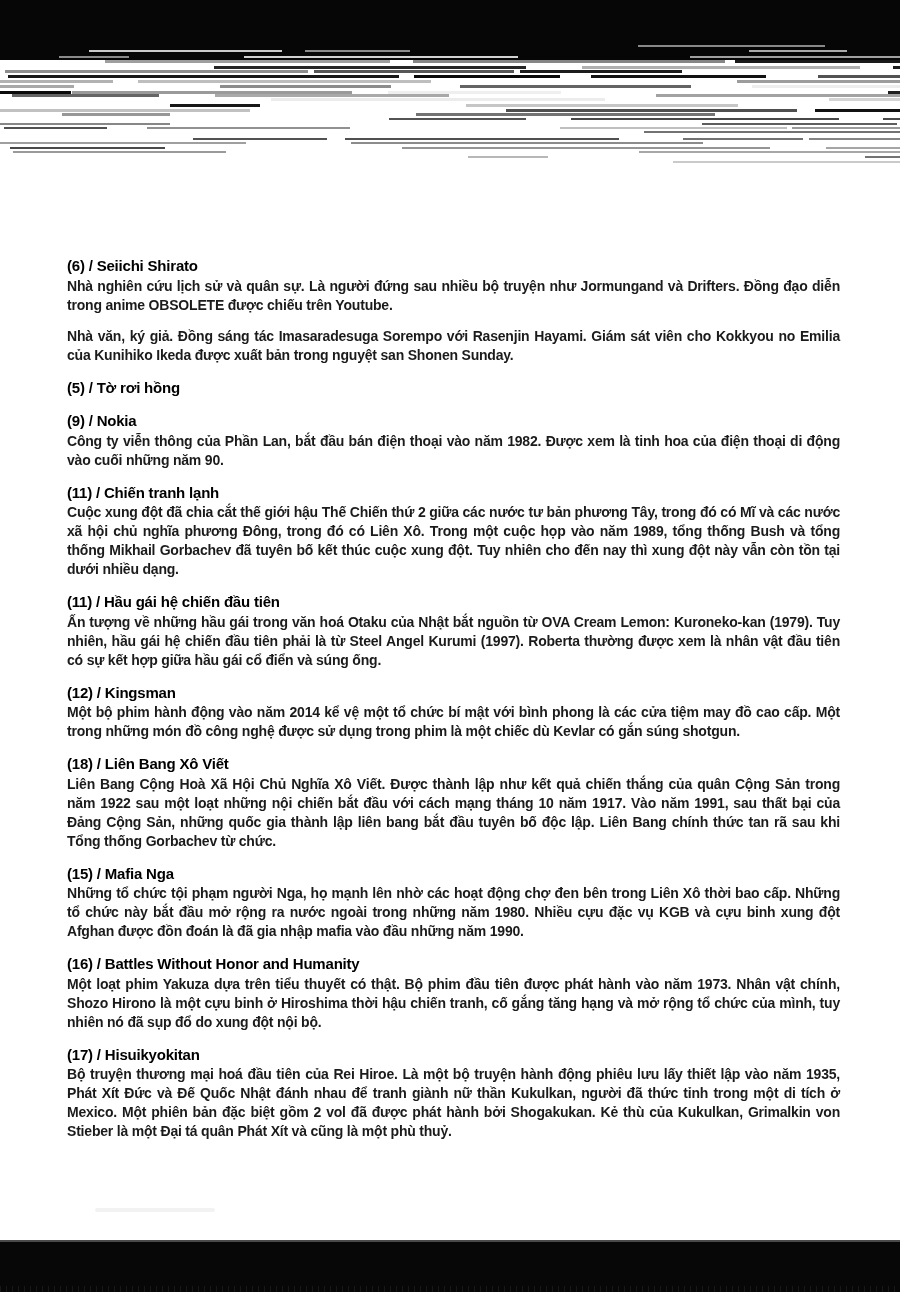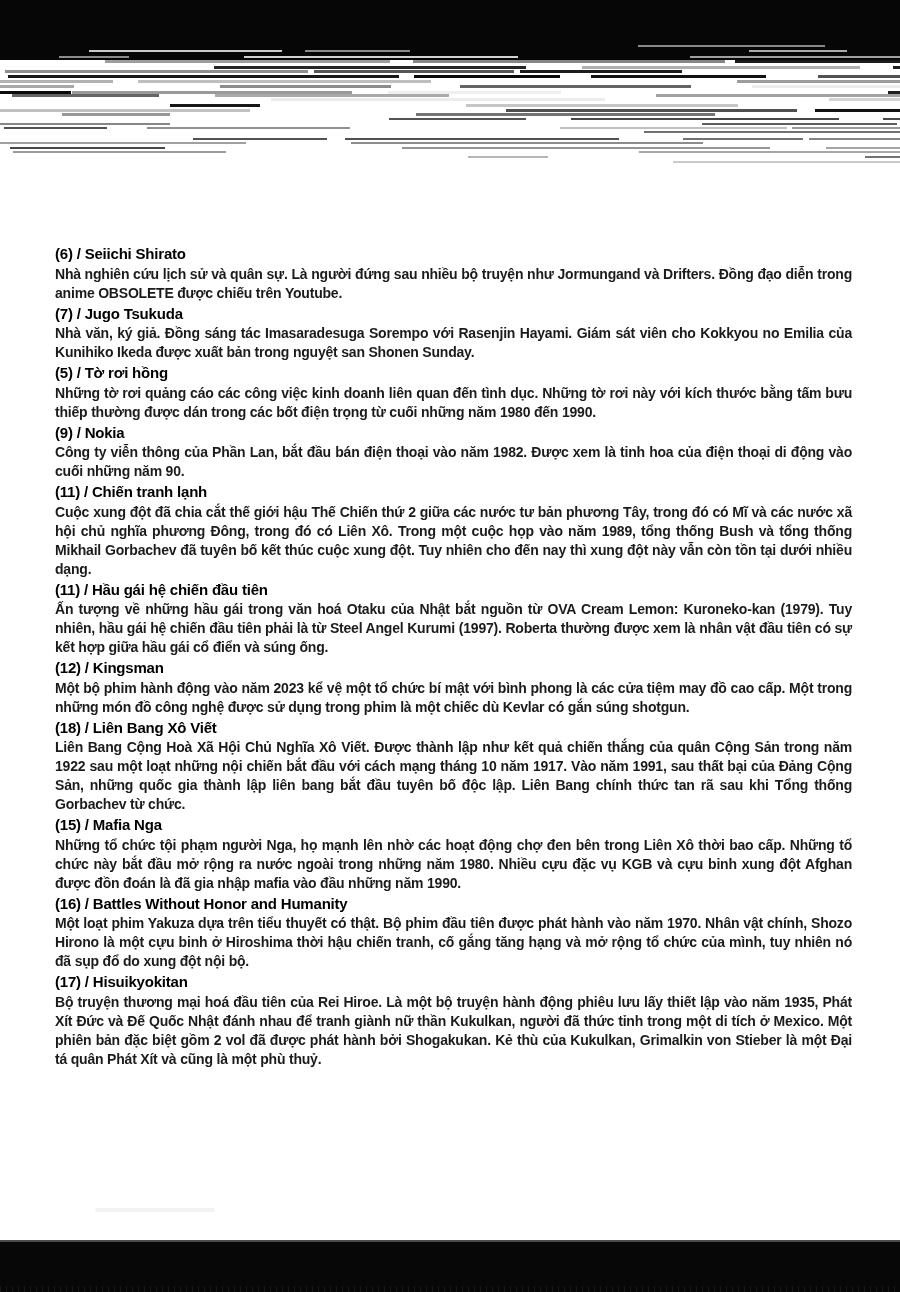--- a/index.html
+++ b/index.html
@@ -30,21 +30,21 @@
     overflow: hidden;
     z-index: 1;
   }
   .streak {
     position: absolute;
     pointer-events: none;
   }
   .content {
     padding: 78px 48px 0 55px;
   }
-  .entry { margin: 0; }
+  .entry { margin: 12px; }
   .entry-heading {
     margin: 0;
     font-size: 15px;
     line-height: 21.5px;
     font-weight: 700;
     letter-spacing: -0.2px;
     color: #000000;
   }
   .entry-body {
     margin: 0;
@@ -160,63 +160,61 @@
       <div class="streak" style="left: 865px; top: 96px; width: 212px; height: 2px; background: rgb(115, 115, 115);"></div>
       <div class="streak" style="left: 673px; top: 101px; width: 300px; height: 2px; background: rgb(202, 202, 202);"></div>
     </div>
   <main class="content">
   <section class="entry">
     <h2 class="entry-heading">(6) / Seiichi Shirato</h2>
     <p class="entry-body">Nhà nghiên cứu lịch sử và quân sự. Là người đứng sau nhiều bộ truyện như Jormungand và Drifters. Đồng đạo diễn trong anime OBSOLETE được chiếu trên Youtube.</p>
   </section>
 
   <section class="entry">
-    <h2 class="entry-heading">(7) / Jugo Tsukuda</h2>
     <p class="entry-body">Nhà văn, ký giả. Đồng sáng tác Imasaradesuga Sorempo với Rasenjin Hayami. Giám sát viên cho Kokkyou no Emilia của Kunihiko Ikeda được xuất bản trong nguyệt san Shonen Sunday.</p>
   </section>
 
   <section class="entry">
     <h2 class="entry-heading">(5) / Tờ rơi hồng</h2>
-    <p class="entry-body">Những tờ rơi quảng cáo các công việc kinh doanh liên quan đến tình dục. Những tờ rơi này với kích thước bằng tấm bưu thiếp thường được dán trong các bốt điện trọng từ cuối những năm 1980 đến 1990.</p>
   </section>
 
   <section class="entry">
     <h2 class="entry-heading">(9) / Nokia</h2>
     <p class="entry-body">Công ty viễn thông của Phần Lan, bắt đầu bán điện thoại vào năm 1982. Được xem là tinh hoa của điện thoại di động vào cuối những năm 90.</p>
   </section>
 
   <section class="entry">
     <h2 class="entry-heading">(11) / Chiến tranh lạnh</h2>
     <p class="entry-body">Cuộc xung đột đã chia cắt thế giới hậu Thế Chiến thứ 2 giữa các nước tư bản phương Tây, trong đó có Mĩ và các nước xã hội chủ nghĩa phương Đông, trong đó có Liên Xô. Trong một cuộc họp vào năm 1989, tổng thống Bush và tổng thống Mikhail Gorbachev đã tuyên bố kết thúc cuộc xung đột. Tuy nhiên cho đến nay thì xung đột này vẫn còn tồn tại dưới nhiều dạng.</p>
   </section>
 
   <section class="entry">
     <h2 class="entry-heading">(11) / Hầu gái hệ chiến đầu tiên</h2>
     <p class="entry-body">Ấn tượng về những hầu gái trong văn hoá Otaku của Nhật bắt nguồn từ OVA Cream Lemon: Kuroneko-kan (1979). Tuy nhiên, hầu gái hệ chiến đầu tiên phải là từ Steel Angel Kurumi (1997). Roberta thường được xem là nhân vật đầu tiên có sự kết hợp giữa hầu gái cổ điển và súng ống.</p>
   </section>
 
   <section class="entry">
     <h2 class="entry-heading">(12) / Kingsman</h2>
-    <p class="entry-body">Một bộ phim hành động vào năm 2023 kể vệ một tổ chức bí mật với bình phong là các cửa tiệm may đồ cao cấp. Một trong những món đồ công nghệ được sử dụng trong phim là một chiếc dù Kevlar có gắn súng shotgun.</p>
+    <p class="entry-body">Một bộ phim hành động vào năm 2014 kể vệ một tổ chức bí mật với bình phong là các cửa tiệm may đồ cao cấp. Một trong những món đồ công nghệ được sử dụng trong phim là một chiếc dù Kevlar có gắn súng shotgun.</p>
   </section>
 
 
   <section class="entry">
     <h2 class="entry-heading">(18) / Liên Bang Xô Viết</h2>
     <p class="entry-body">Liên Bang Cộng Hoà Xã Hội Chủ Nghĩa Xô Viết. Được thành lập như kết quả chiến thắng của quân Cộng Sản trong năm 1922 sau một loạt những nội chiến bắt đầu với cách mạng tháng 10 năm 1917. Vào năm 1991, sau thất bại của Đảng Cộng Sản, những quốc gia thành lập liên bang bắt đầu tuyên bố độc lập. Liên Bang chính thức tan rã sau khi Tổng thống Gorbachev từ chức.</p>
   </section>
 
   <section class="entry">
     <h2 class="entry-heading">(15) / Mafia Nga</h2>
     <p class="entry-body">Những tổ chức tội phạm người Nga, họ mạnh lên nhờ các hoạt động chợ đen bên trong Liên Xô thời bao cấp. Những tổ chức này bắt đầu mở rộng ra nước ngoài trong những năm 1980. Nhiều cựu đặc vụ KGB và cựu binh xung đột Afghan được đồn đoán là đã gia nhập mafia vào đầu những năm 1990.</p>
   </section>
 
   <section class="entry">
     <h2 class="entry-heading">(16) / Battles Without Honor and Humanity</h2>
-    <p class="entry-body">Một loạt phim Yakuza dựa trên tiểu thuyết có thật. Bộ phim đầu tiên được phát hành vào năm 1970. Nhân vật chính, Shozo Hirono là một cựu binh ở Hiroshima thời hậu chiến tranh, cố gắng tăng hạng và mở rộng tổ chức của mình, tuy nhiên nó đã sụp đổ do xung đột nội bộ.</p>
+    <p class="entry-body">Một loạt phim Yakuza dựa trên tiểu thuyết có thật. Bộ phim đầu tiên được phát hành vào năm 1973. Nhân vật chính, Shozo Hirono là một cựu binh ở Hiroshima thời hậu chiến tranh, cố gắng tăng hạng và mở rộng tổ chức của mình, tuy nhiên nó đã sụp đổ do xung đột nội bộ.</p>
   </section>
 
   <section class="entry">
     <h2 class="entry-heading">(17) / Hisuikyokitan</h2>
     <p class="entry-body">Bộ truyện thương mại hoá đầu tiên của Rei Hiroe. Là một bộ truyện hành động phiêu lưu lấy thiết lập vào năm 1935, Phát Xít Đức và Đế Quốc Nhật đánh nhau để tranh giành nữ thần Kukulkan, người đã thức tỉnh trong một di tích ở Mexico. Một phiên bản đặc biệt gồm 2 vol đã được phát hành bởi Shogakukan. Kẻ thù của Kukulkan, Grimalkin von Stieber là một Đại tá quân Phát Xít và cũng là một phù thuỷ.</p>
   </section>
 </main>
   <div class="scan-scratch"></div>
   <div class="band-bottom"></div>
 </div>

